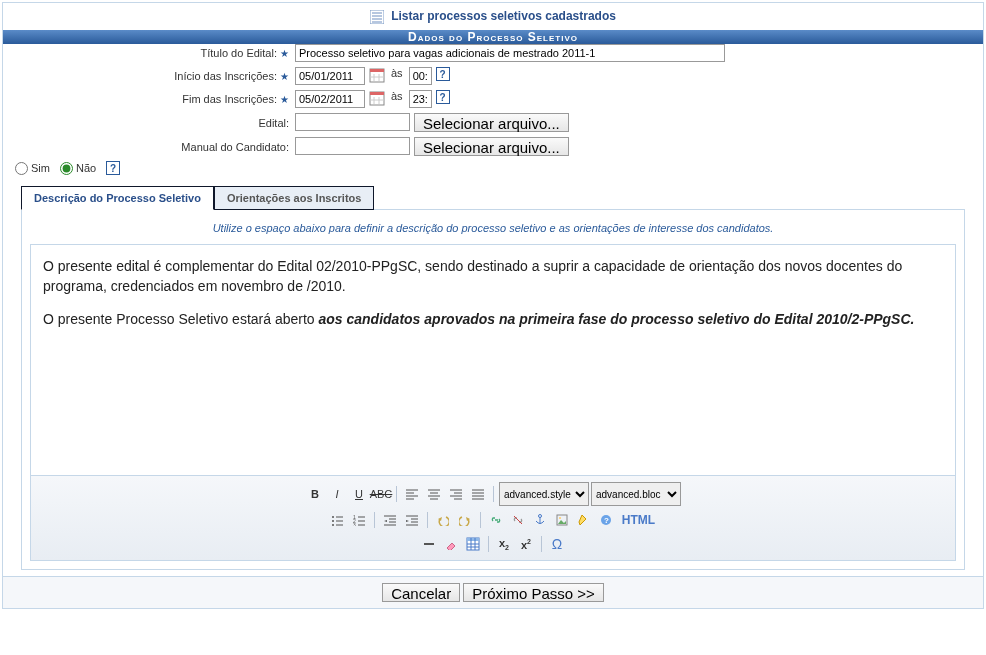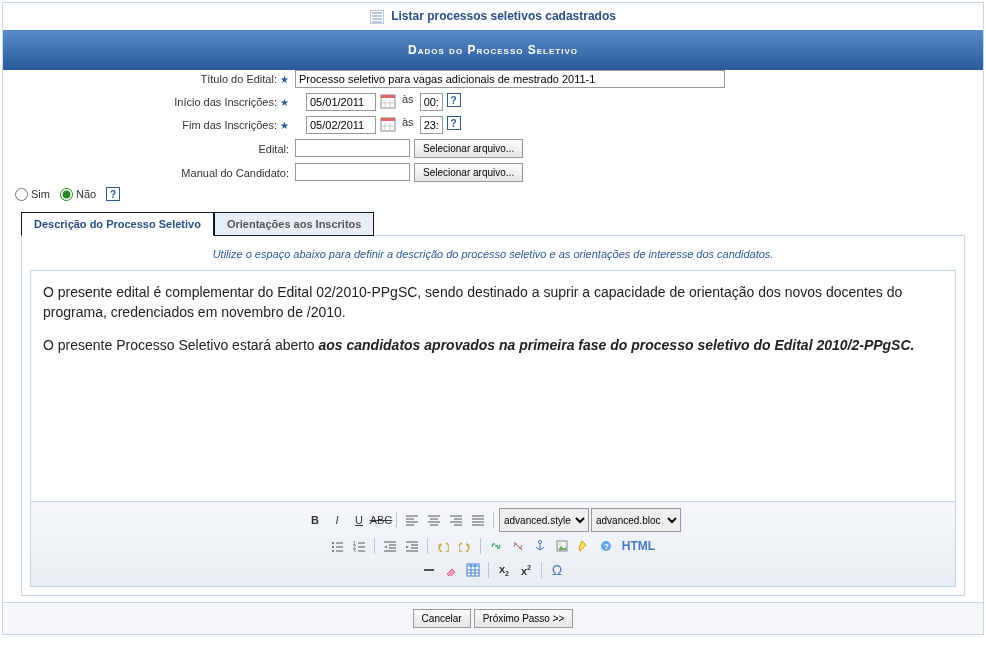--- a/index.html
+++ b/index.html
@@ -1,32 +1,32 @@
 <!DOCTYPE html>
 <html><head>
 <meta charset="utf-8">
 <style>
 * { box-sizing: border-box; margin: 0; padding: 0; }
 body { font-family: Verdana, Arial, sans-serif; font-size: 11px; background: #fff; color: #333; width: 986px; }
 .container { border: 1px solid #c5d7e8; margin: 2px; }
 .top-link { text-align: center; padding: 6px; font-weight: bold; }
 .top-link a { color: #2a4f8a; text-decoration: none; font-size: 12px; }
 .top-link .icon { display: inline-block; width: 14px; height: 14px; vertical-align: middle; margin-right: 4px; }
-.section-header { background: linear-gradient(#5a8bc8, #2a5a9a); color: #fff; text-align: center; font-size: 12px; font-weight: bold; padding: 13px; letter-spacing: 1px; font-variant: small-caps; }
+.section-header { background: linear-gradient(#5a8bc8, #2a5a9a); color: #fff; text-align: center; font-size: 12px; font-weight: bold; padding: 0; letter-spacing: 1px; font-variant: small-caps; }
 .form-area { padding: 0 12px; }
 .form-row { display: flex; align-items: center; margin-bottom: 5px; }
 .form-label { width: 280px; text-align: right; padding-right: 6px; color: #333; font-size: 11px; }
 .star { color: #2a5a9a; font-size: 10px; }
 .form-value { display: flex; align-items: flex-start; gap: 4px; }
 input[type="text"] { border: 1px solid #999; font-size: 11px; padding: 1px 3px; height: 18px; }
 .input-title { width: 430px; }
-.input-date { width: 70px; margin-left: 11px; }
+.input-date { width: 70px; }
 .input-time { width: 23px; }
 .input-file { width: 115px; }
-.btn { background: linear-gradient(#fafafa, #e6e6e6); border: 1px solid #999; font-size: 10px; padding: 1px 8px; height: 19px; cursor: pointer; }
+.btn { background: linear-gradient(#fafafa, #e6e6e6); border: 1px solid #999; font-size: 15px; padding: 1px 8px; height: 19px; cursor: pointer; }
 .help-icon { display: inline-block; width: 14px; height: 14px; border: 1px solid #2a5a9a; color: #2a5a9a; font-weight: bold; font-size: 10px; text-align: center; line-height: 13px; cursor: pointer; }
 .cal-icon { display: inline-block; width: 16px; height: 16px; cursor: pointer; }
 .as-label { font-size: 11px; margin: 0 2px; }
 .radio-group { display: flex; align-items: center; gap: 10px; }
 .radio-group label { display: flex; align-items: center; gap: 3px; font-size: 11px; }
 input[type="radio"] { accent-color: #2a8a2a; }
 .tabs { display: flex; margin-top: 10px; margin-left: 6px; }
 .tab { padding: 5px 12px; font-size: 11px; border: 1px solid #0f172a; background: #e8eef6; color: #555; cursor: pointer; font-weight: bold; position: relative; top: 1px; }
 .tab.active { background: #fff; color: #2a4f8a; border-bottom: 1px solid #fff; z-index: 2; }
 .tab-panel { border: 1px solid #c5d7e8; margin: 0 6px 6px; padding: 8px; }

